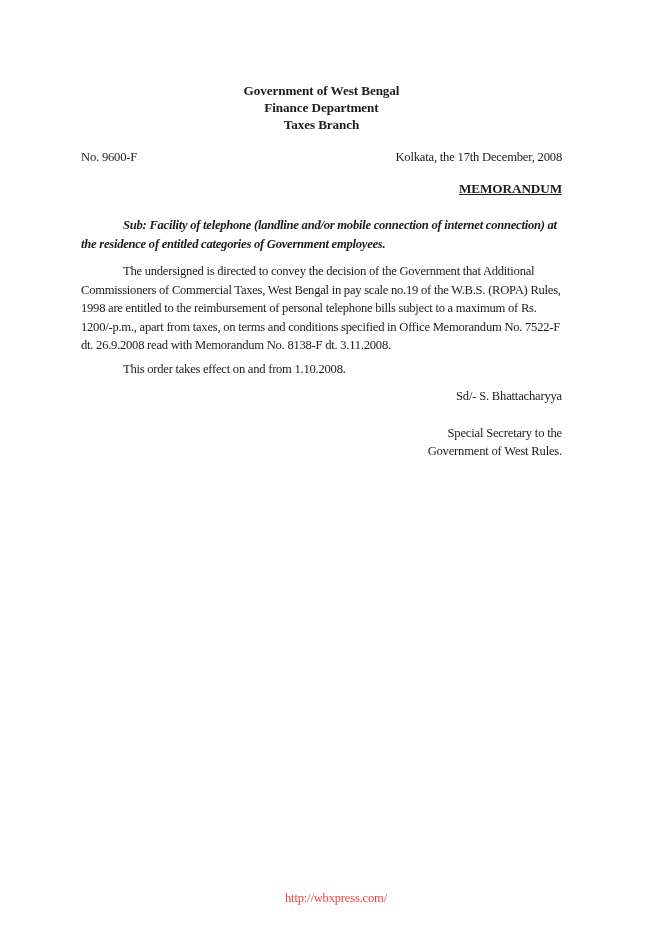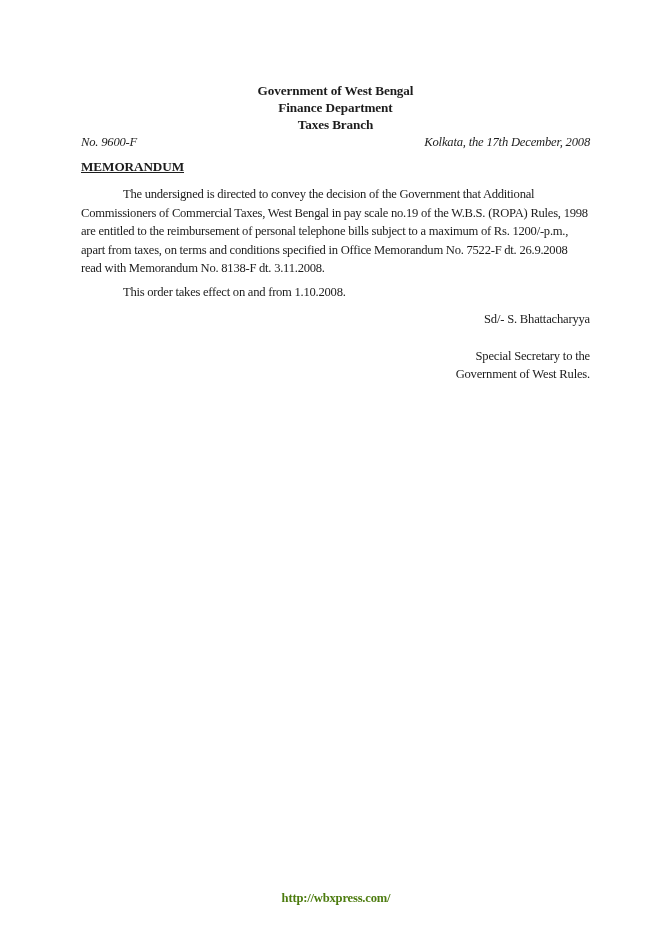--- a/index.html
+++ b/index.html
@@ -8,42 +8,42 @@
     background: #ffffff;
   }
   .page {
     position: relative;
     width: 672px;
     height: 951px;
     background: #ffffff;
     color: #1c1c1c;
     font-family: "Liberation Serif", "DejaVu Serif", serif;
     box-sizing: border-box;
-    padding: 82px 82px 0 81px;
+    padding: 82px 110px 0 81px;
     overflow: hidden;
   }
   .letterhead {
     text-align: center;
     font-weight: bold;
     font-size: 13.2px;
     line-height: 17px;
     letter-spacing: -0.1px;
   }
   .refline {
     display: flex;
     justify-content: space-between;
     align-items: baseline;
+    margin-top: 15px;
     font-size: 12.6px;
     line-height: 18px;
     letter-spacing: -0.2px;
-    font-style: italic;
   }
   .memo-title {
-    margin-top: 7px;
-    text-align: left;
+    margin-top: 14px;
+    text-align: right;
     font-weight: bold;
     font-size: 13.2px;
     line-height: 18px;
     text-decoration: underline;
     letter-spacing: -0.1px;
   }
   .subject {
     margin: 18px 0 0 0;
     font-weight: bold;
     font-style: italic;
@@ -77,44 +77,44 @@
     position: absolute;
     left: 0;
     right: 0;
     top: 889px;
     text-align: center;
     font-size: 12.6px;
     line-height: 18px;
     letter-spacing: -0.2px;
   }
   .footer-url {
-    color: #4d7c0f;
+    color: #ef4444;
     text-decoration: none;
     cursor: pointer;
-    font-weight: bold;
   }
 </style>
 </head>
 <body>
 
 <div class="page">
 
   <header class="letterhead">
     <div>Government of West Bengal</div>
     <div>Finance Department</div>
     <div>Taxes Branch</div>
   </header>
 
   <div class="refline">
     <span>No. 9600-F</span>
     <span>Kolkata, the 17th December, 2008</span>
   </div>
 
   <div class="memo-title">MEMORANDUM</div>
 
+  <p class="subject">Sub: Facility of telephone (landline and/or mobile connection of internet connection) at the residence of entitled categories of Government employees.</p>
 
   <p class="body-para">The undersigned is directed to convey the decision of the Government that Additional Commissioners of Commercial Taxes, West Bengal in pay scale no.19 of the W.B.S. (ROPA) Rules, 1998 are entitled to the reimbursement of personal telephone bills subject to a maximum of Rs. 1200/-p.m., apart from taxes, on terms and conditions specified in Office Memorandum No. 7522-F dt. 26.9.2008 read with Memorandum No. 8138-F dt. 3.11.2008.</p>
 
   <p class="body-para second">This order takes effect on and from 1.10.2008.</p>
 
   <div class="signature">
     <div class="signed">Sd/- S. Bhattacharyya</div>
     <div class="designation">
       <div>Special Secretary to the</div>
       <div>Government of West Rules.</div>

